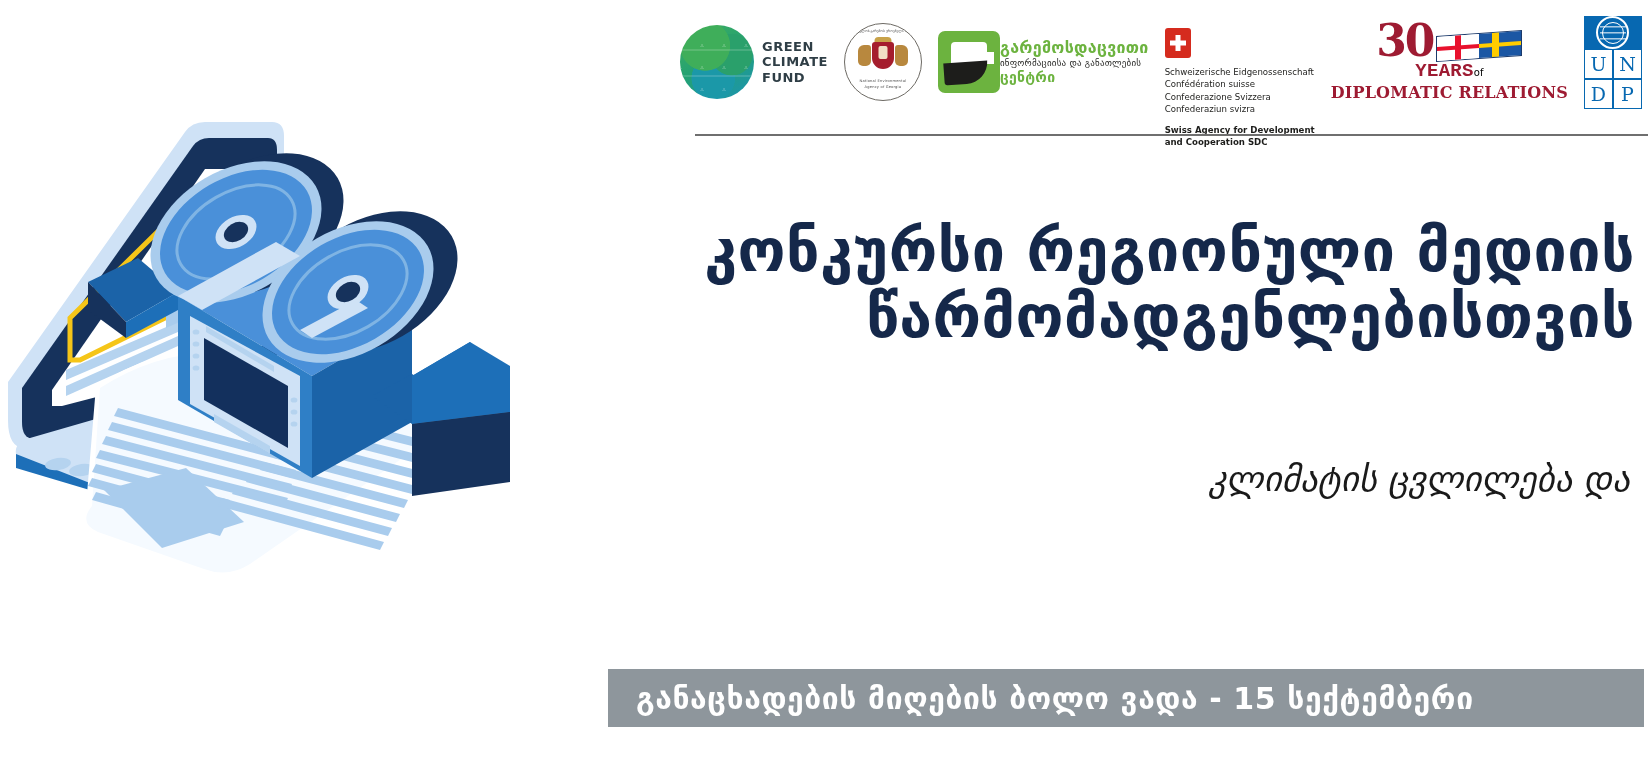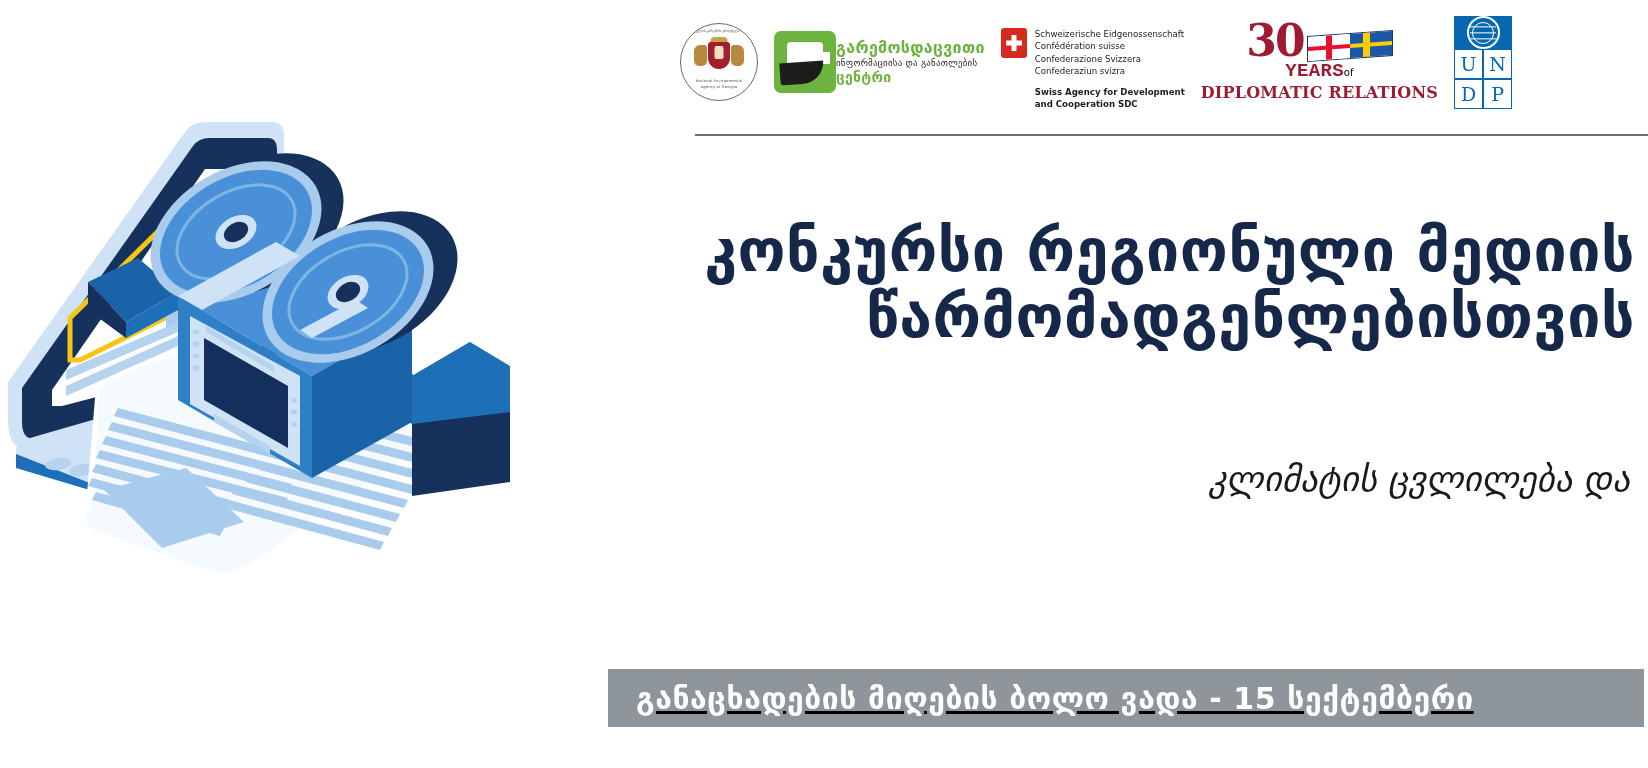--- a/index.html
+++ b/index.html
@@ -67,21 +67,21 @@
   .envc-leaf { position:absolute; left:6px; bottom:9px; width:44px; height:22px;
     background:#1d1d1b; border-radius:0 0 30px 4px; transform:rotate(-4deg); }
   .envc-leaf::after{ content:""; position:absolute; left:3px; bottom:3px; width:38px; height:14px;
     background:#6cb33f; border-radius:0 0 26px 3px; opacity:0; }
   .envc-txt { line-height:1.22; }
   .envc-l1 { font-size:16px; font-weight:bold; color:#6cb33f; letter-spacing:.3px; }
   .envc-l2 { font-size:9px; font-weight:normal; color:#1d1d1b; letter-spacing:.2px; }
   .envc-l3 { font-size:14px; font-weight:bold; color:#6cb33f; letter-spacing:.3px; }
 
   
-  .sdc { gap:8px; align-items:flex-start; padding-top:12px; }
+  .sdc { gap:8px; align-items:flex-start; padding-top:12px;flex-direction:column; }
   .sdc-flag { width:26px; height:30px; background:#d52b1e; border-radius:3px;
     position:relative; flex:none; }
   .sdc-flag::before,.sdc-flag::after{ content:""; position:absolute; background:#fff; }
   .sdc-flag::before{ left:50%; top:7px; transform:translateX(-50%); width:5px; height:16px; }
   .sdc-flag::after{ top:50%; left:5px; transform:translateY(-50%); width:16px; height:5px; }
   .sdc-txt { font-size:8.6px; color:#1d1d1b; line-height:1.45; }
   .sdc-bold { font-weight:bold; margin-top:8px; line-height:1.4; }
 
   
   .yrs { flex-direction:column; align-items:center; justify-content:center; gap:1px; }
@@ -124,21 +124,21 @@
   .headline { position:absolute; right:13px; top:218px; width:1000px; text-align:right;
     color:#15284a; font-weight:bold; font-size:59px; line-height:1.12; letter-spacing:.5px; }
   .headline div { white-space:nowrap; }
 
   
   .subtitle { position:absolute; right:18px; top:455px; width:1000px; text-align:right;
     color:#1a1a1a; font-style:italic; font-size:35px; line-height:1.42; font-weight:400; }
 
   
   .deadline-bar { position:absolute; left:608px; top:669px; width:1036px; height:58px;
-    background:#8e969c; display:flex; align-items:center;text-decoration:underline; }
+    background:#8e969c; display:flex; align-items:center; }
   .deadline-text { color:#ffffff; font-weight:bold; font-size:30px; letter-spacing:.6px;
     padding-left:28px; white-space:nowrap; }
 </style>
 </head>
 <body>
 
 <div class="stage">
 
   <div class="illustration">
     <svg viewBox="0 0 700 570" xmlns="http://www.w3.org/2000/svg">
@@ -251,20 +251,28 @@
         <ellipse cx="348" cy="222" rx="13" ry="9" transform="rotate(-30 348 222)" fill="#16325c"></ellipse>
 
         <path d="M178 226 L276 172 L300 186 L202 240 Z" fill="#cfe2f6"></path>
         <path d="M300 260 L356 230 L368 238 L312 268 Z" fill="#cfe2f6"></path>
       </g>
     </svg>
   </div>
 
   <div class="logo-row">
 
+    <div class="logo gcf">
+      <div class="gcf-globe"></div>
+      <div class="gcf-text">
+        <div>GREEN</div>
+        <div>CLIMATE</div>
+        <div>FUND</div>
+      </div>
+    </div>
 
     <div class="logo">
       <div class="emblem">
         <div class="emblem-ring"></div>
         <div class="emblem-arc">საქართველოს გარემოს ეროვნული სააგენტო</div>
         <div class="emblem-crown"></div>
         <div class="emblem-lion-l"></div>
         <div class="emblem-lion-r"></div>
         <div class="emblem-shield"></div>
         <div class="emblem-cap">

